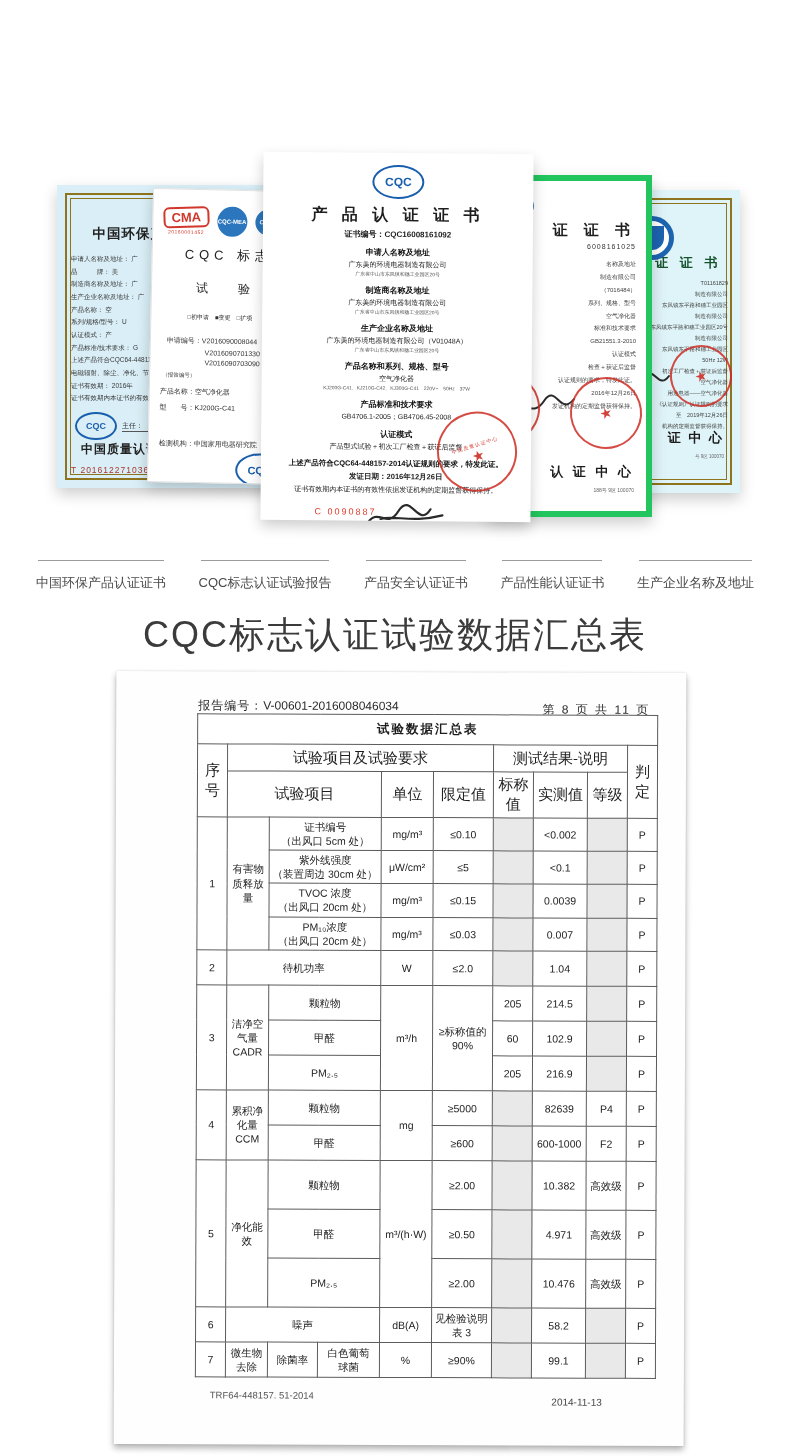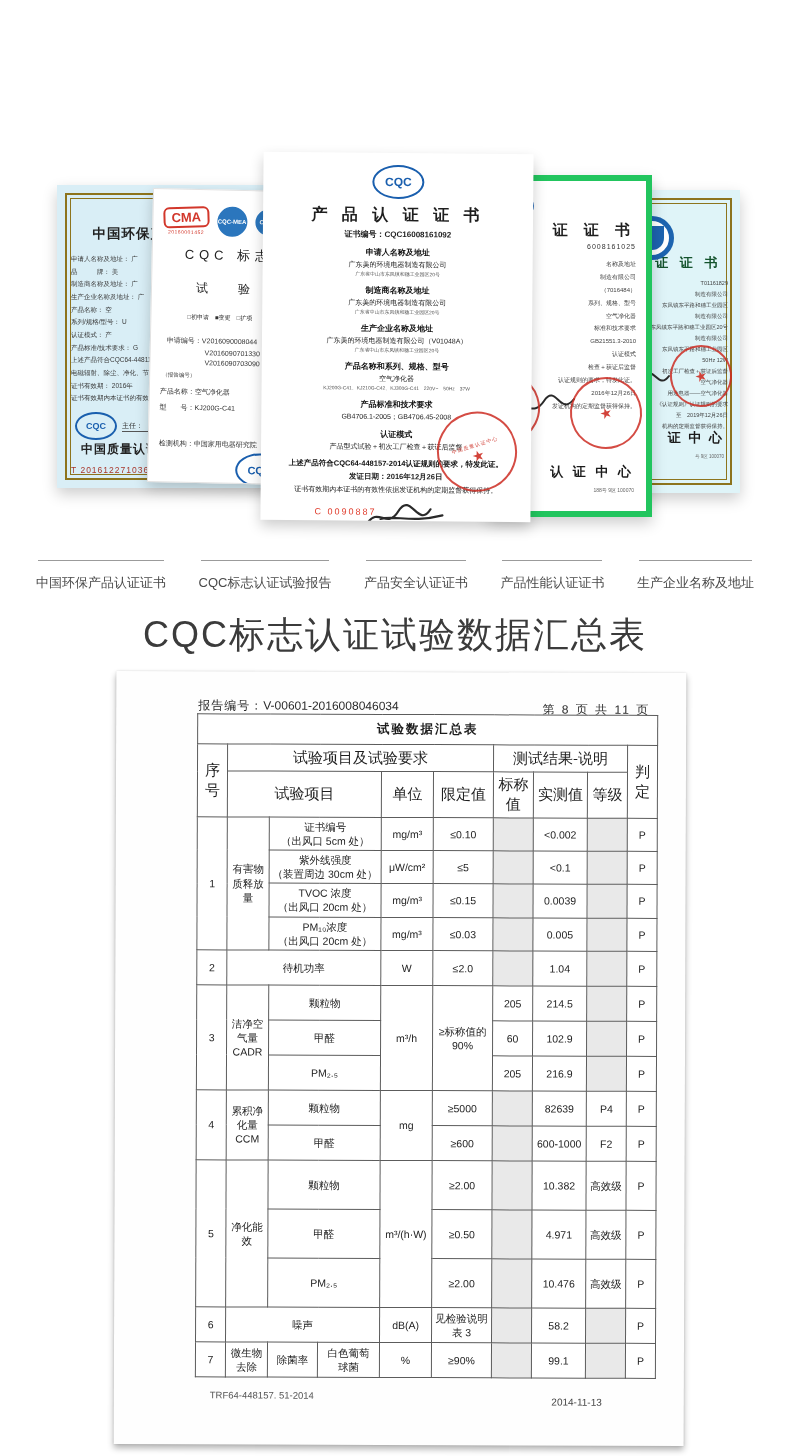--- a/index.html
+++ b/index.html
@@ -385,21 +385,21 @@
             <td>0.0039</td>
             <td class="g"></td>
             <td>P</td>
           </tr>
           <tr>
             <td colspan="2">PM₁₀浓度
 （出风口 20cm 处）</td>
             <td>mg/m³</td>
             <td>≤0.03</td>
             <td class="g"></td>
-            <td>0.005</td>
+            <td>0.007</td>
             <td class="g"></td>
             <td>P</td>
           </tr>
           <tr>
             <td class="mid">2</td>
             <td colspan="3">待机功率</td>
             <td>W</td>
             <td>≤2.0</td>
             <td class="g"></td>
             <td>1.04</td>

